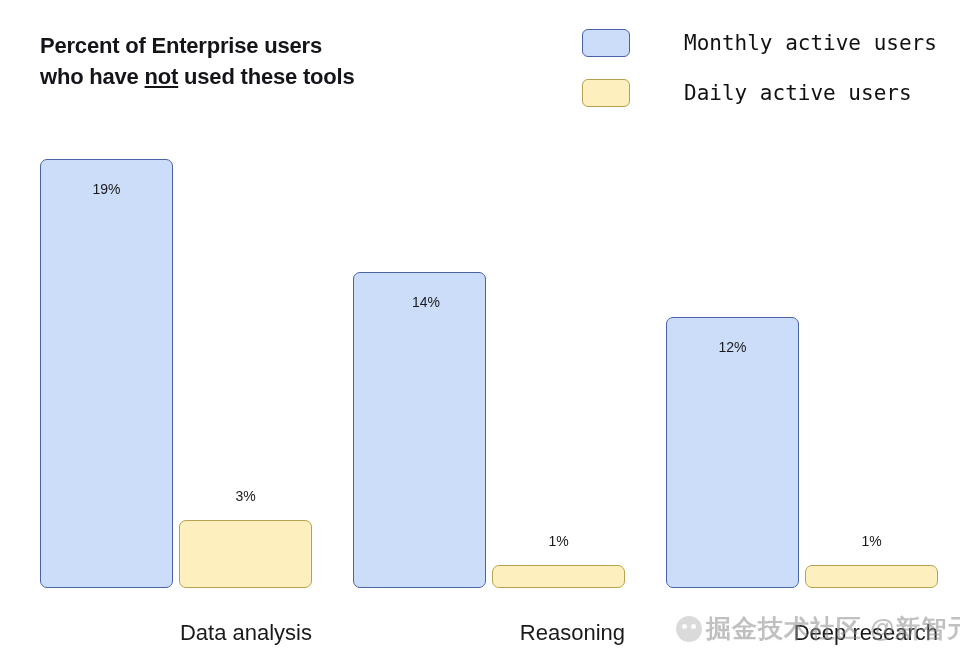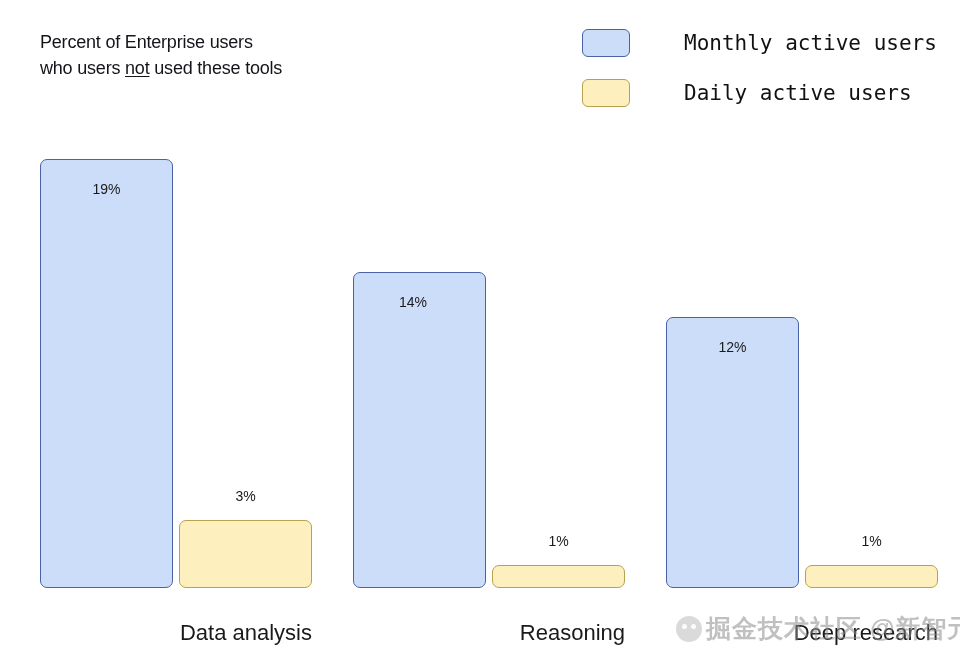--- a/index.html
+++ b/index.html
@@ -20,22 +20,22 @@
     position: absolute;
     inset: 0;
   }
 
   
   #title-block {
     position: absolute;
     left: 40px;
     top: 30px;
     width: 480px;
-    font-weight: normal;
-    font-size: 18px;
+    font-weight: bold;
+    font-size: 22px;
     line-height: 1.42;
     letter-spacing: -0.2px;
     color: #14151a;
   }
   #title-block .tline {
     display: block;
     white-space: nowrap;
   }
   #title-block .emph {
     text-decoration: underline;
@@ -140,42 +140,42 @@
     letter-spacing: 1px;
   }
 </style>
 </head>
 <body>
 
 <div id="figure">
 
   <div id="title-block">
     <span class="tline">Percent of Enterprise users</span>
-    <span class="tline"><span>who users </span><span class="emph">not</span><span> used these tools</span></span>
+    <span class="tline"><span>who have </span><span class="emph">not</span><span> used these tools</span></span>
   </div>
 
   <div id="legend">
     <div class="legend-row">
       <span class="legend-swatch" id="sw0" style="background: rgb(204, 221, 250); border-color: rgb(74, 99, 168);"></span>
       <span class="legend-label">Monthly active users</span>
     </div>
     <div class="legend-row">
       <span class="legend-swatch" id="sw1" style="background: rgb(253, 240, 190); border-color: rgb(185, 161, 77);"></span>
       <span class="legend-label">Daily active users</span>
     </div>
   </div>
 
   <div id="plot">
       <div class="bar" style="left: 40px; top: 158.6px; width: 133px; height: 429.4px; background: rgb(204, 221, 250); border-color: rgb(74, 99, 168);"></div>
       <div class="bar-label" style="left: 40px; width: 133px; top: 180.6px;">19%</div>
       <div class="bar" style="left: 179px; top: 520.2px; width: 133px; height: 67.8px; background: rgb(253, 240, 190); border-color: rgb(185, 161, 77);"></div>
       <div class="bar-label" style="left: 179px; width: 133px; top: 488.2px;">3%</div>
       <div class="cat-label" style="left: 40px; width: 272px; top: 620px;">Data analysis</div>
       <div class="bar" style="left: 353px; top: 271.6px; width: 133px; height: 316.4px; background: rgb(204, 221, 250); border-color: rgb(74, 99, 168);"></div>
-      <div class="bar-label" style="left: 340px; width: 146px; top: 293.6px;">14%</div>
+      <div class="bar-label" style="left: 353px; width: 146px; top: 293.6px;">14%</div>
       <div class="bar" style="left: 492px; top: 565.4px; width: 133px; height: 22.6px; background: rgb(253, 240, 190); border-color: rgb(185, 161, 77);"></div>
       <div class="bar-label" style="left: 492px; width: 133px; top: 533.4px;">1%</div>
       <div class="cat-label" style="left: 353px; width: 272px; top: 620px;">Reasoning</div>
       <div class="bar" style="left: 666px; top: 316.8px; width: 133px; height: 271.2px; background: rgb(204, 221, 250); border-color: rgb(74, 99, 168);"></div>
       <div class="bar-label" style="left: 666px; width: 133px; top: 338.8px; text-align: center;">12%</div>
       <div class="bar" style="left: 805px; top: 565.4px; width: 133px; height: 22.6px; background: rgb(253, 240, 190); border-color: rgb(185, 161, 77);"></div>
       <div class="bar-label" style="left: 805px; width: 133px; top: 533.4px;">1%</div>
       <div class="cat-label" style="left: 666px; width: 272px; top: 620px;">Deep research</div>
     </div>
 

